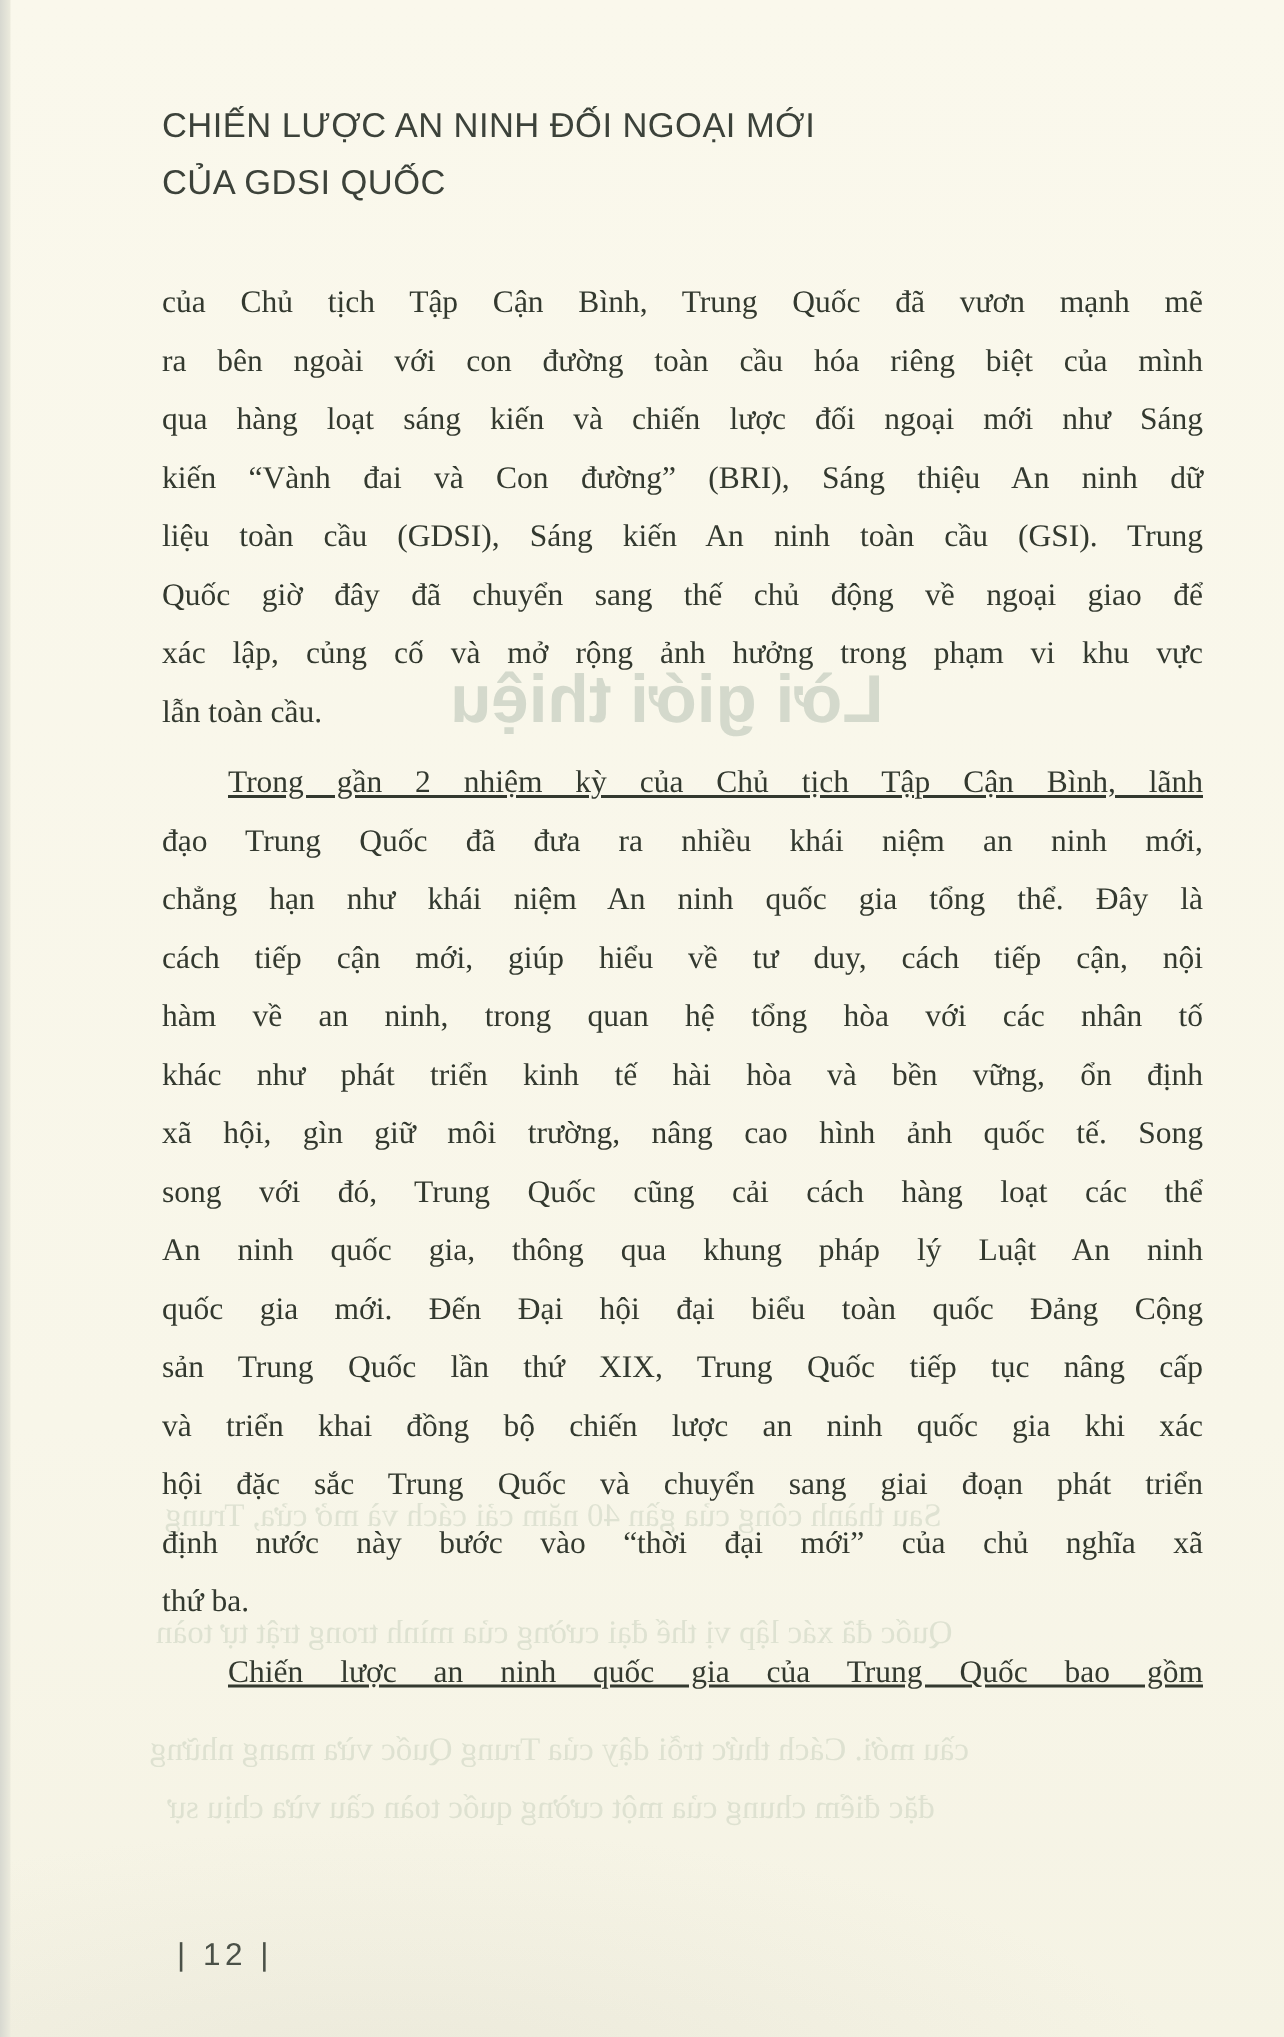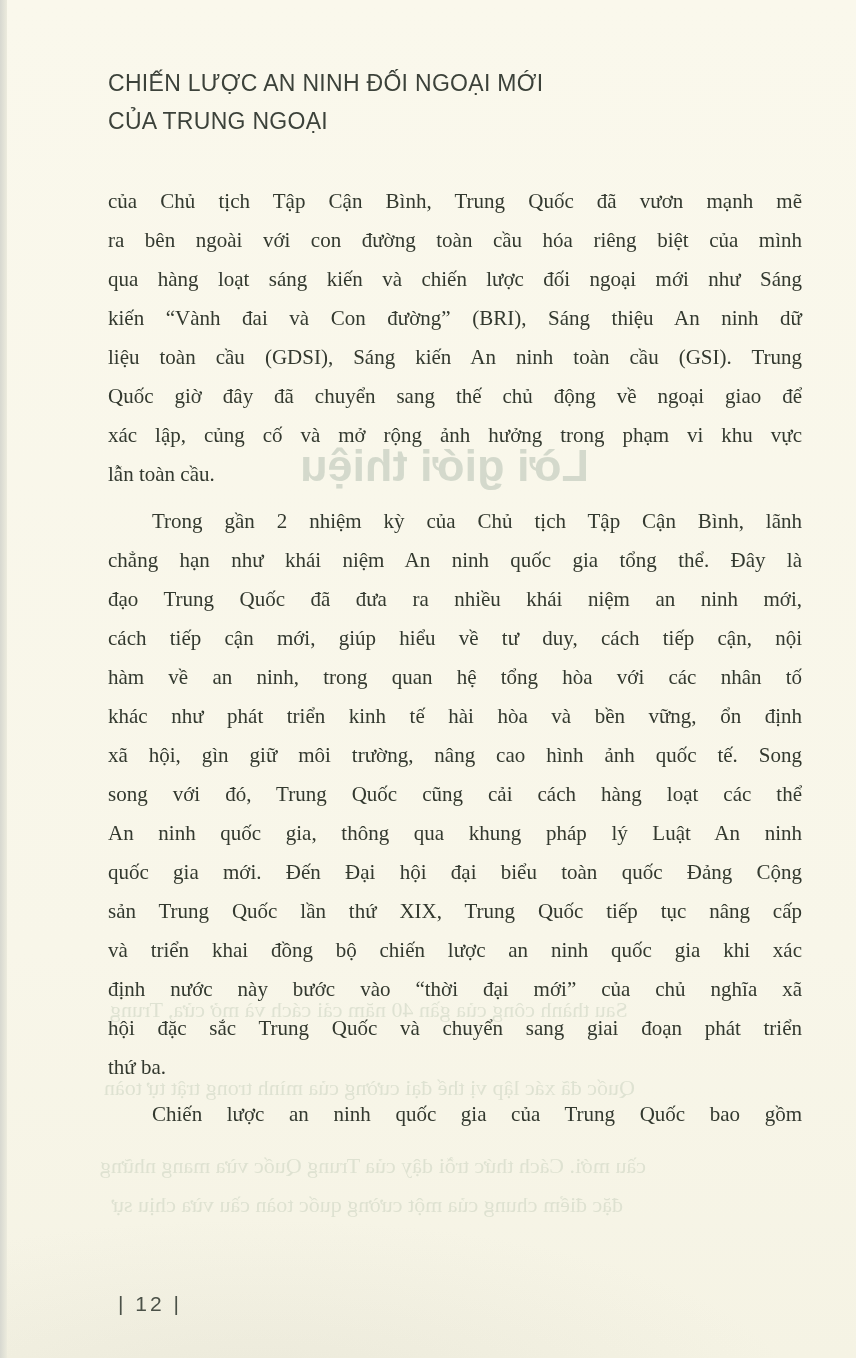--- a/index.html
+++ b/index.html
@@ -37,21 +37,21 @@
     color: #33392f;
   }
   .para + .para { margin-top: 8px; }
   .line {
     text-align: justify;
     text-align-last: justify;
     height: 39px;
     white-space: normal;
   }
   .line.last { text-align-last: left; }
-  .line.indent { text-indent: 44px; }
+  .line.indent { text-indent: 44px; text-decoration: underline; }
   .it { font-style: italic; }
   .footer {
     position: absolute; left: 118px; top: 1292px;
     font-family: "Liberation Sans", sans-serif;
     font-size: 21px; letter-spacing: 3px;
     color: #4b5148;
   }
   
   .ghost {
     position: absolute;
@@ -83,49 +83,49 @@
       <div class="ghost ghost-line" style="left: 110px; top: 997px;">Sau thành công của gần 40 năm cải cách và mở cửa, Trung</div>
       <div class="ghost ghost-line" style="left: 104px; top: 1075px;">Quốc đã xác lập vị thế đại cường của mình trong trật tự toàn</div>
       <div class="ghost ghost-line" style="left: 100px; top: 1153px;">cầu mới. Cách thức trỗi dậy của Trung Quốc vừa mang những</div>
       <div class="ghost ghost-line" style="left: 112px; top: 1192px;">đặc điểm chung của một cường quốc toàn cầu vừa chịu sự</div>
     </div>
 
   <div class="scan-edge-left"></div>
 
   <div class="header">
     <div>CHIẾN LƯỢC AN NINH ĐỐI NGOẠI MỚI</div>
-    <div>CỦA TRUNG NGOẠI</div>
+    <div>CỦA GDSI QUỐC</div>
   </div>
 
   <div class="body-text">
       <div class="para">
         <div class="line"><span>của Chủ tịch Tập Cận Bình, Trung Quốc đã vươn mạnh mẽ</span></div>
         <div class="line"><span>ra bên ngoài với con đường toàn cầu hóa riêng biệt của mình</span></div>
         <div class="line"><span>qua hàng loạt sáng kiến và chiến lược đối ngoại mới như Sáng</span></div>
         <div class="line"><span>kiến “Vành đai và Con đường” (BRI), Sáng thiệu An ninh dữ</span></div>
         <div class="line"><span>liệu toàn cầu (GDSI), Sáng kiến An ninh toàn cầu (GSI). Trung</span></div>
         <div class="line"><span>Quốc giờ đây đã chuyển sang thế chủ động về ngoại giao để</span></div>
         <div class="line"><span>xác lập, củng cố và mở rộng ảnh hưởng trong phạm vi khu vực</span></div>
         <div class="line last"><span>lẫn toàn cầu.</span></div>
       </div>
       <div class="para">
         <div class="line indent"><span>Trong gần 2 nhiệm kỳ của Chủ tịch Tập Cận Bình, lãnh</span></div>
+        <div class="line"><span>đạo Trung Quốc đã đưa ra nhiều khái niệm an ninh mới,</span></div>
         <div class="line"><span>chẳng hạn như khái niệm An ninh quốc gia tổng thể. Đây là</span></div>
-        <div class="line"><span>đạo Trung Quốc đã đưa ra nhiều khái niệm an ninh mới,</span></div>
         <div class="line"><span>cách tiếp cận mới, giúp hiểu về tư duy, cách tiếp cận, nội</span></div>
         <div class="line"><span>hàm về an ninh, trong quan hệ tổng hòa với các nhân tố</span></div>
         <div class="line"><span>khác như phát triển kinh tế hài hòa và bền vững, ổn định</span></div>
         <div class="line"><span>xã hội, gìn giữ môi trường, nâng cao hình ảnh quốc tế. Song</span></div>
         <div class="line"><span>song với đó, Trung Quốc cũng cải cách hàng loạt các thể</span></div>
         <div class="line"><span>An ninh quốc gia, thông qua khung pháp lý Luật An ninh</span></div>
         <div class="line"><span>quốc gia mới. Đến Đại hội đại biểu toàn quốc Đảng Cộng</span></div>
         <div class="line"><span>sản Trung Quốc lần thứ XIX, Trung Quốc tiếp tục nâng cấp</span></div>
         <div class="line"><span>và triển khai đồng bộ chiến lược an ninh quốc gia khi xác</span></div>
+        <div class="line"><span>hội đặc sắc Trung Quốc và chuyển sang giai đoạn phát triển</span></div>
         <div class="line"><span>định nước này bước vào “thời đại mới” của chủ nghĩa xã</span></div>
-        <div class="line"><span>hội đặc sắc Trung Quốc và chuyển sang giai đoạn phát triển</span></div>
         <div class="line last"><span>thứ ba.</span></div>
       </div>
       <div class="para">
         <div class="line indent"><span>Chiến lược an ninh quốc gia của Trung Quốc bao gồm</span></div>
       </div>
     </div>
 
   <div class="footer">| 12 |</div>
 
 </div>

